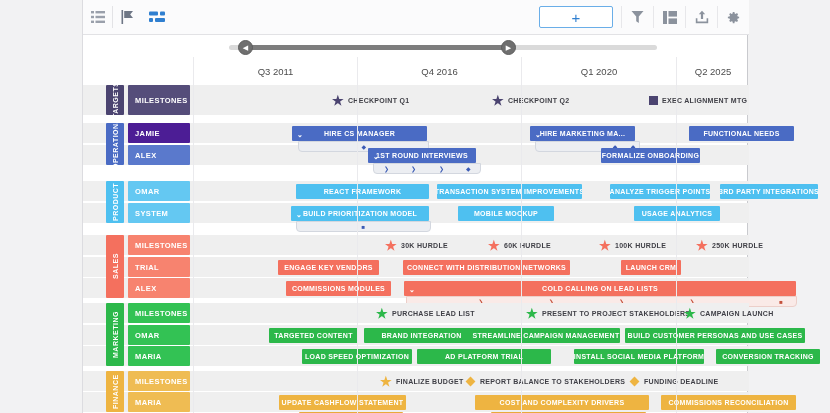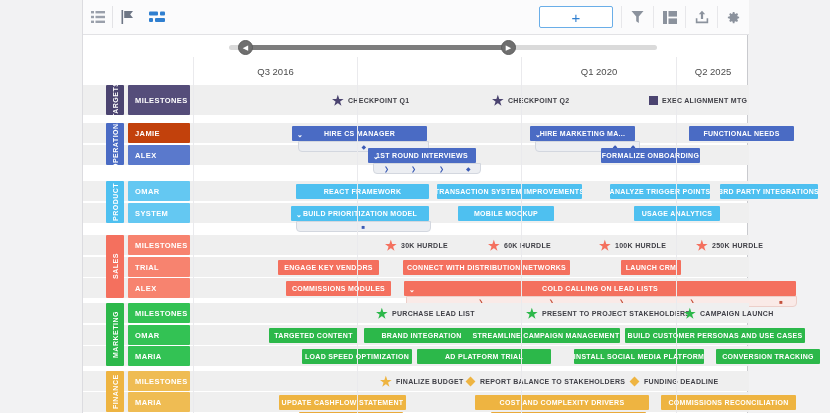--- a/index.html
+++ b/index.html
@@ -236,21 +236,22 @@
   <div id="slider-wrap">
     <div id="slider-track">
       <div id="slider-fill"></div>
       <div class="s-handle" id="s-handle-left">◀</div>
       <div class="s-handle" id="s-handle-right">▶</div>
     </div>
   </div>
 
   <div id="grid">
     <div id="qtr-header">
-        <div class="qtr" style="left: 110px; width: 164px;">Q3 2016</div>
+        <div class="qtr" style="left: 110px; width: 164px;">Q3 2011</div>
+        <div class="qtr" style="left: 274px; width: 164px;">Q4 2016</div>
         <div class="qtr" style="left: 438px; width: 155px;">Q1 2020</div>
         <div class="qtr" style="left: 593px; width: 73px;">Q2 2025</div>
       </div>
     <div id="rows">
         <div class="row shade" style="top: 0px; height: 30px;"></div>
         <div class="glabel" style="top: 0px; height: 30px; background: rgb(75, 68, 112);">TARGETS</div>
         <div class="rlabel" style="top: 0px; height: 30px; background: rgb(85, 77, 122);">MILESTONES</div>
         <div class="ms" style="left: 249px; top: 8px;">
           <span class="glyph star" style="color: rgb(75, 68, 112);">★</span>
           <span>CHECKPOINT Q1</span>
@@ -259,21 +260,21 @@
           <span class="glyph star" style="color: rgb(75, 68, 112);">★</span>
           <span>CHECKPOINT Q2</span>
         </div>
         <div class="ms" style="left: 566px; top: 8px;">
           <span class="glyph"><span class="sq" style="background: rgb(75, 68, 112);"></span></span>
           <span>EXEC ALIGNMENT MTG</span>
         </div>
         <div class="row shade" style="top: 38px; height: 20px;"></div>
         <div class="row shade" style="top: 60px; height: 20px;"></div>
         <div class="glabel" style="top: 38px; height: 42px; background: rgb(74, 107, 196);">OPERATIONS</div>
-        <div class="rlabel" style="top: 38px; height: 20px; background: #c2410c;">JAMIE</div>
+        <div class="rlabel" style="top: 38px; height: 20px; background: #4c1d95;">JAMIE</div>
         <div class="rlabel" style="top: 60px; height: 20px; background: rgb(90, 121, 204);">ALEX</div>
         <div class="bar" style="left: 209px; width: 135px; top: 41px; background: rgb(74, 107, 196);">
           <span class="caret">⌄</span>
           <span>HIRE CS MANAGER</span>
         </div>
         <div class="substrip" style="left: 215px; width: 131px; top: 56px;">
           <span class="dot" style="left: 62.5px;">◆</span>
         </div>
         <div class="bar" style="left: 447px; width: 105px; top: 41px; background: rgb(74, 107, 196);">
           <span class="caret">⌄</span>

